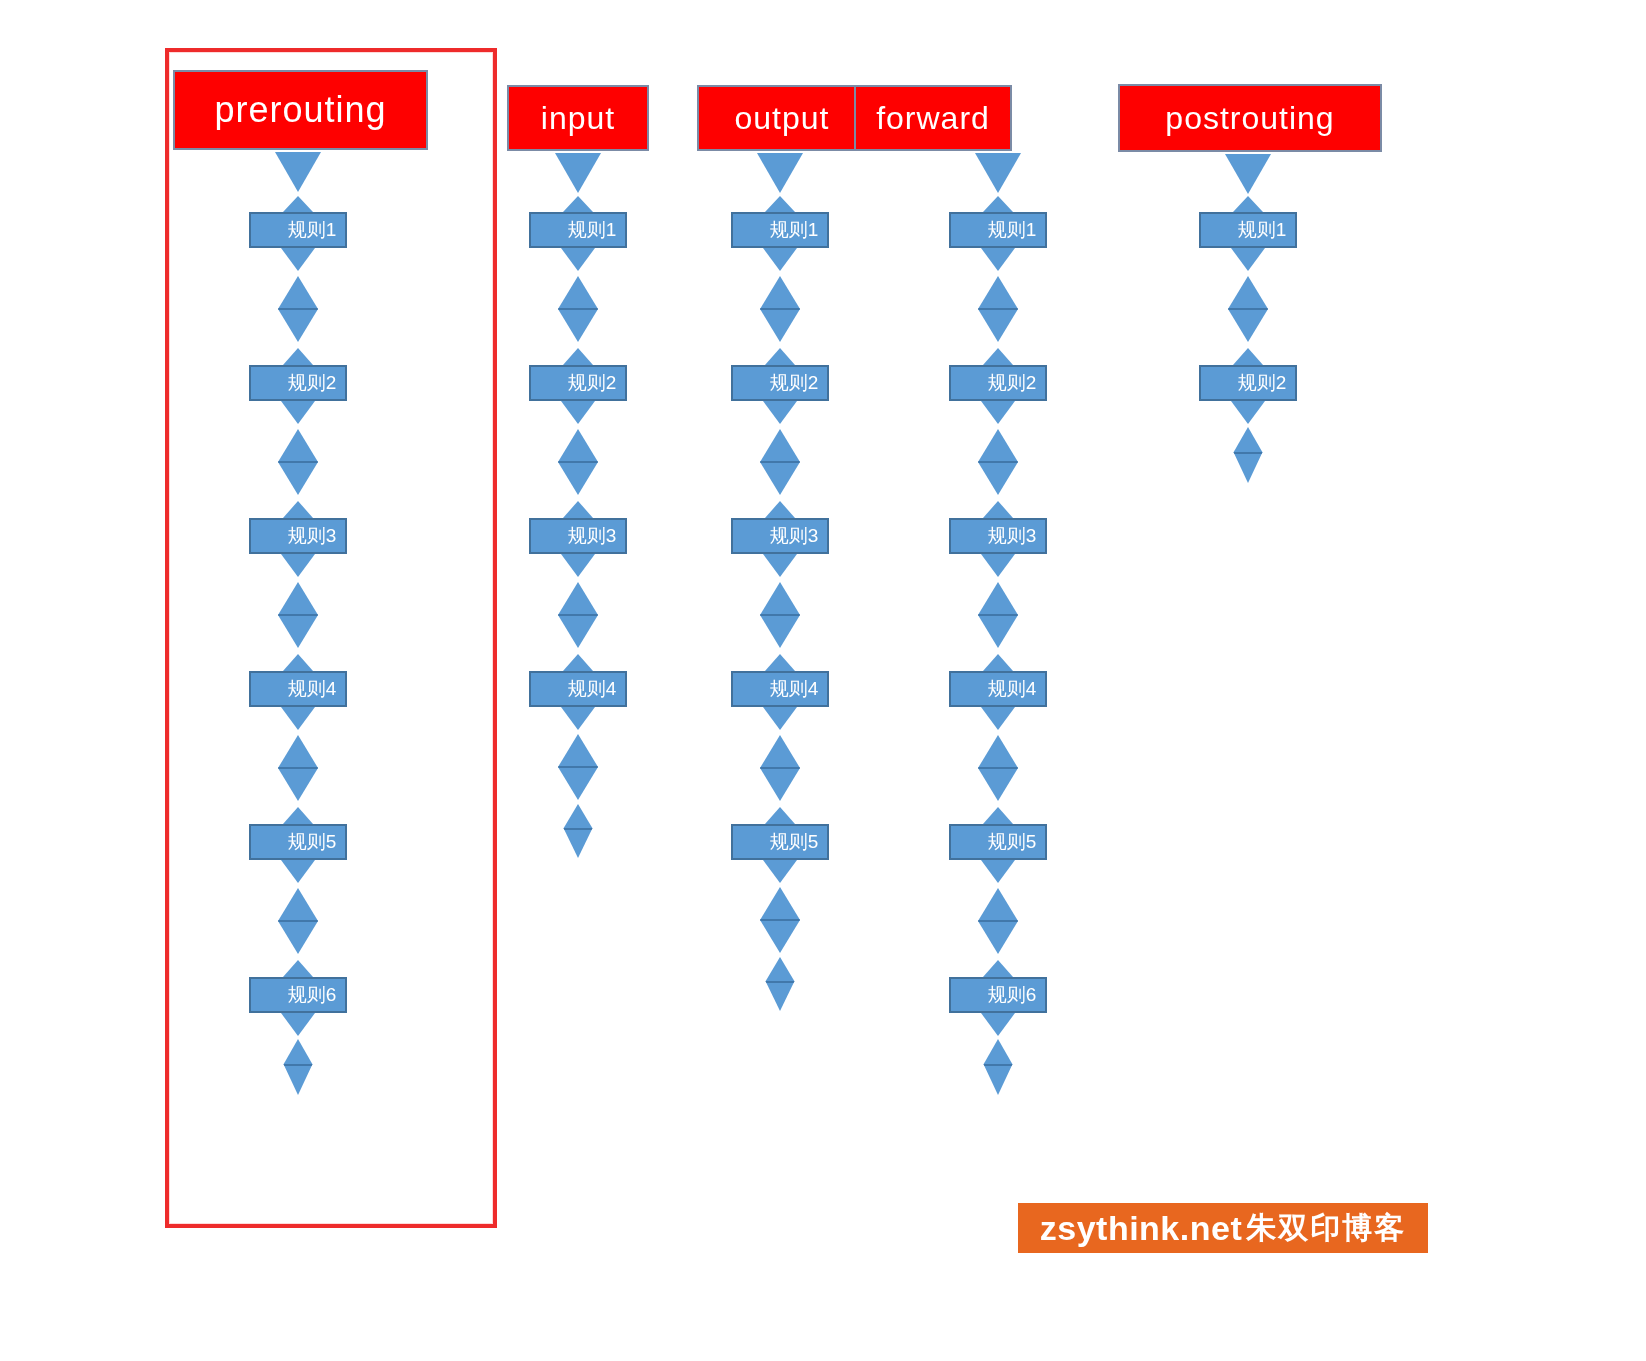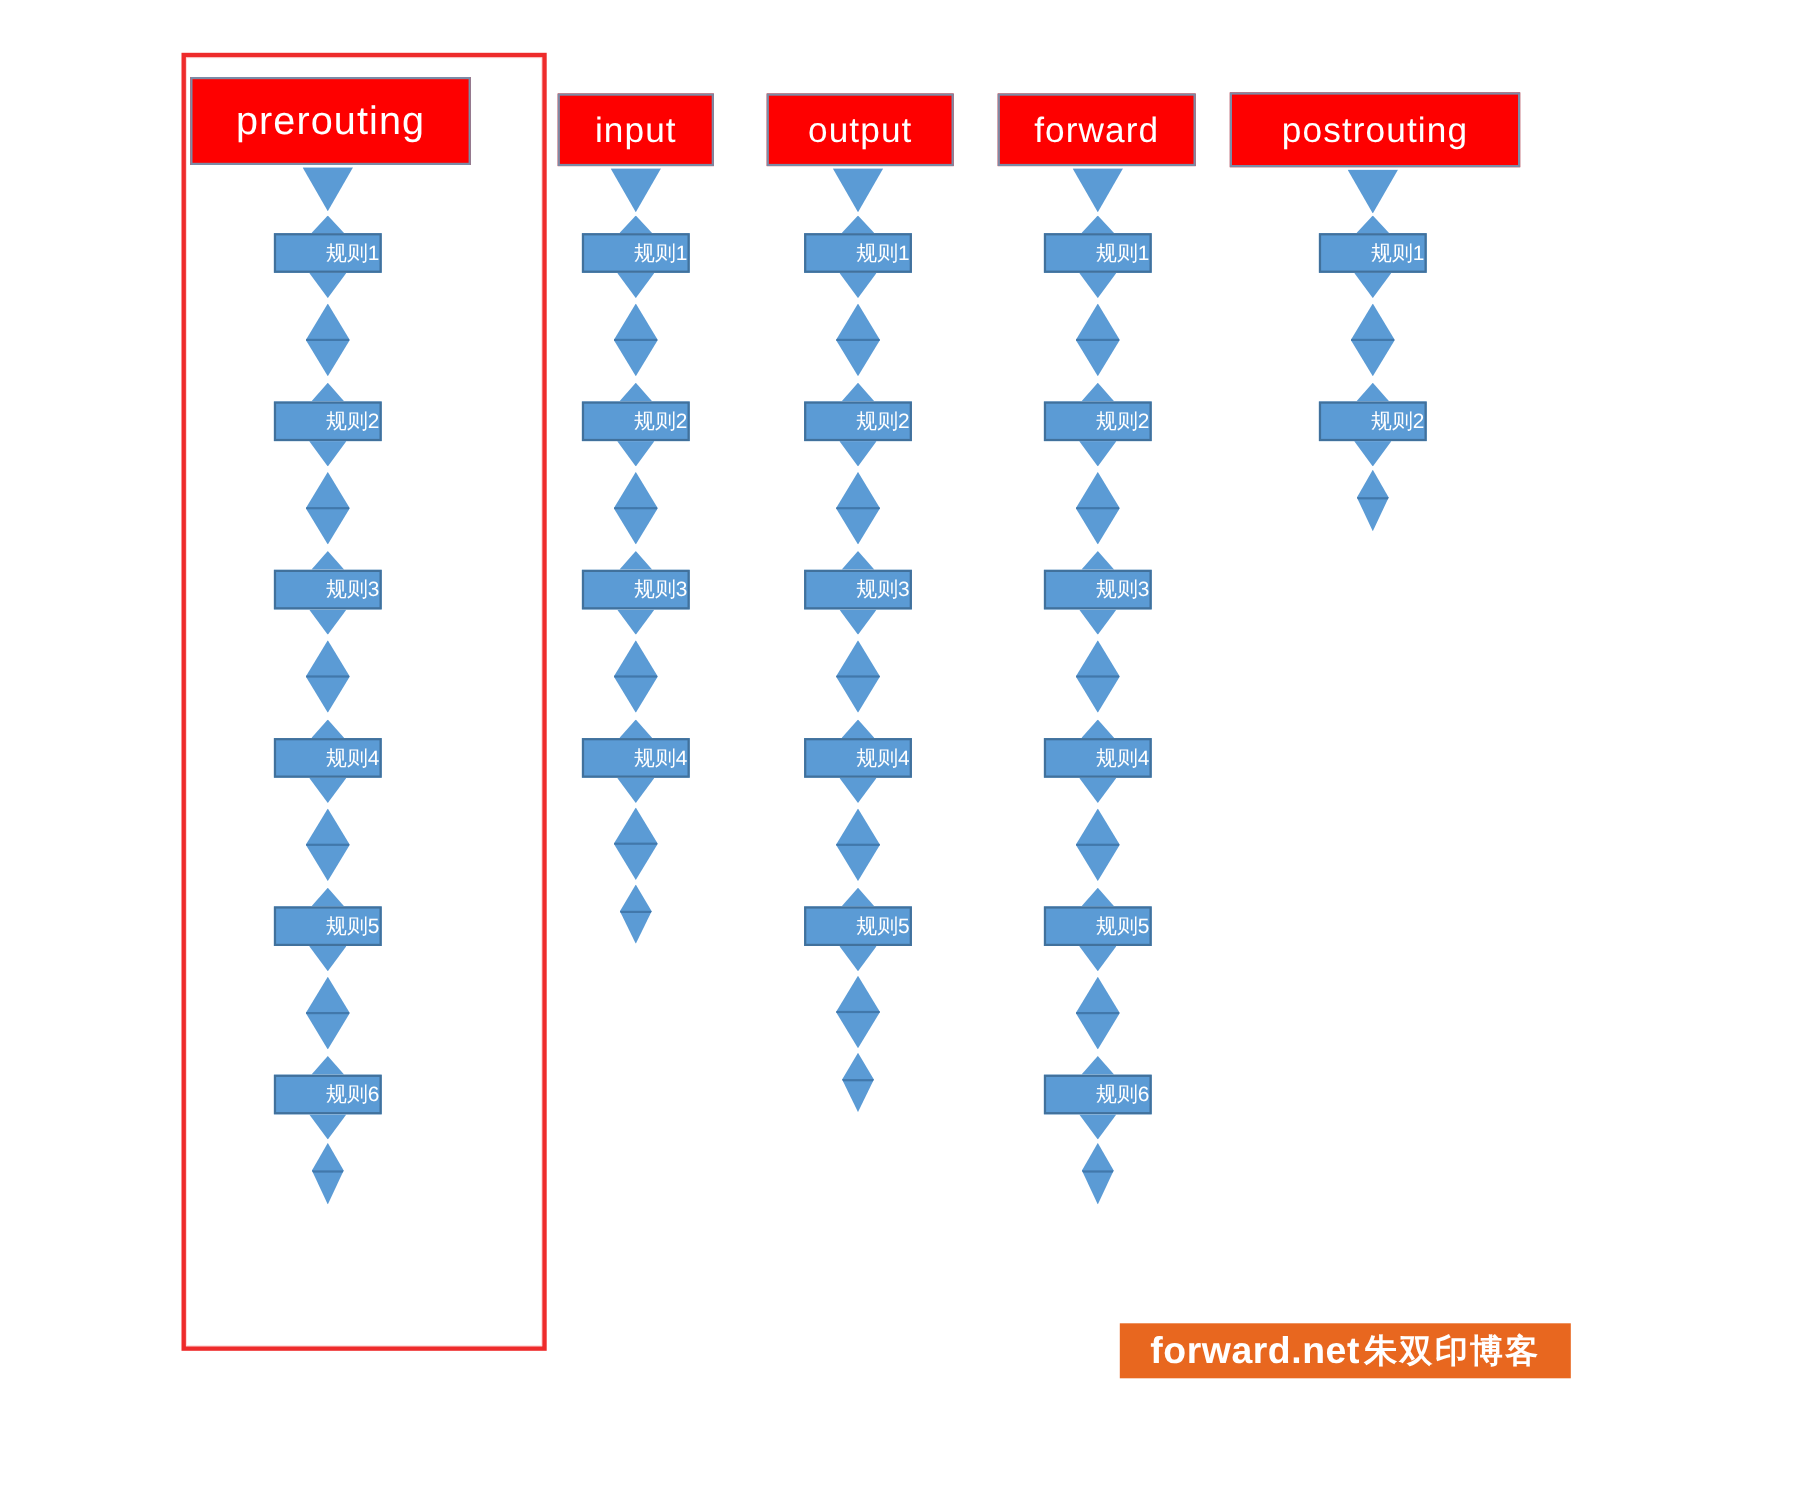--- a/index.html
+++ b/index.html
@@ -20,21 +20,21 @@
   .header-label { font-size:32px; letter-spacing:1px; }
   .chain-header.big .header-label { font-size:36px; }
   .chain-header.squiggle .header-label {
     text-decoration-style:wavy;
     text-decoration-color:#ffe0e0; text-decoration-thickness:2px;
     text-underline-offset:7px;
   }
   .rule-box {
     position:absolute; background:var(--blue,#5b9bd5);
     border:2px solid var(--blue-border,#41719c); box-sizing:border-box;
-    display:flex; align-items:center; justify-content:flex-end;
+    display:flex; align-items:center; justify-content:center;
     color:#fff; font-size:19px;padding-left:28px;
   }
   .shape { position:absolute; background:var(--blue,#5b9bd5); }
   .tri-down  { clip-path:polygon(0 0, 100% 0, 50% 100%); }
   .tri-widen { clip-path:polygon(50% 0, 100% 100%, 0 100%); }
   .diamond   { clip-path:polygon(50% 0, 100% 50%, 50% 100%, 0 50%); }
   .kite      { clip-path:polygon(50% 0, 88% 45%, 50% 100%, 12% 45%); }
   .seam { position:absolute; left:0; width:100%; height:2px; background:#4178ab; }
   .watermark {
     position:absolute; left:1018px; top:1203px; width:410px; height:50px;
@@ -199,21 +199,21 @@
         <div class="shape diamond" style="left: 760px; top: 887px; width: 40px; height: 66px;">
           <div class="seam" style="top: calc(50% - 1px);"></div>
         </div>
         <div class="shape kite" style="left: 761px; top: 957px; width: 38px; height: 54px;">
           <div class="seam" style="top: 45%;"></div>
         </div>
       </div>
   </div>
 
   <div>
-    <div class="chain-header" style="left:907px;top:85px;width:180px;height:66px">
+    <div class="chain-header" style="left:854px;top:85px;width:158px;height:66px">
       <span class="header-label">forward</span>
     </div>
     <div class="chain-body">
         <div class="shape tri-down" style="left: 975px; top: 153px; width: 46px; height: 40px;"></div>
         <div class="shape tri-widen" style="left: 983px; top: 196px; width: 30px; height: 16px;"></div>
         <div class="rule-box" style="left: 949px; top: 212px; width: 98px; height: 36px;">
           <span>规则1</span>
         </div>
         <div class="shape tri-down" style="left: 981px; top: 248px; width: 34px; height: 23px;"></div>
         <div class="shape diamond" style="left: 978px; top: 276px; width: 40px; height: 66px;">
@@ -281,17 +281,17 @@
           <span>规则2</span>
         </div>
         <div class="shape tri-down" style="left: 1231px; top: 401px; width: 34px; height: 23px;"></div>
         <div class="shape kite" style="left: 1229px; top: 427px; width: 38px; height: 56px;">
           <div class="seam" style="top: 45%;"></div>
         </div>
       </div>
   </div>
 
   <div class="watermark">
-    <span class="wm-site">forward.net</span>
+    <span class="wm-site">zsythink.net</span>
       <span class="wm-author">朱双印博客</span>
   </div>
 
 </div>
 
 </body></html>

